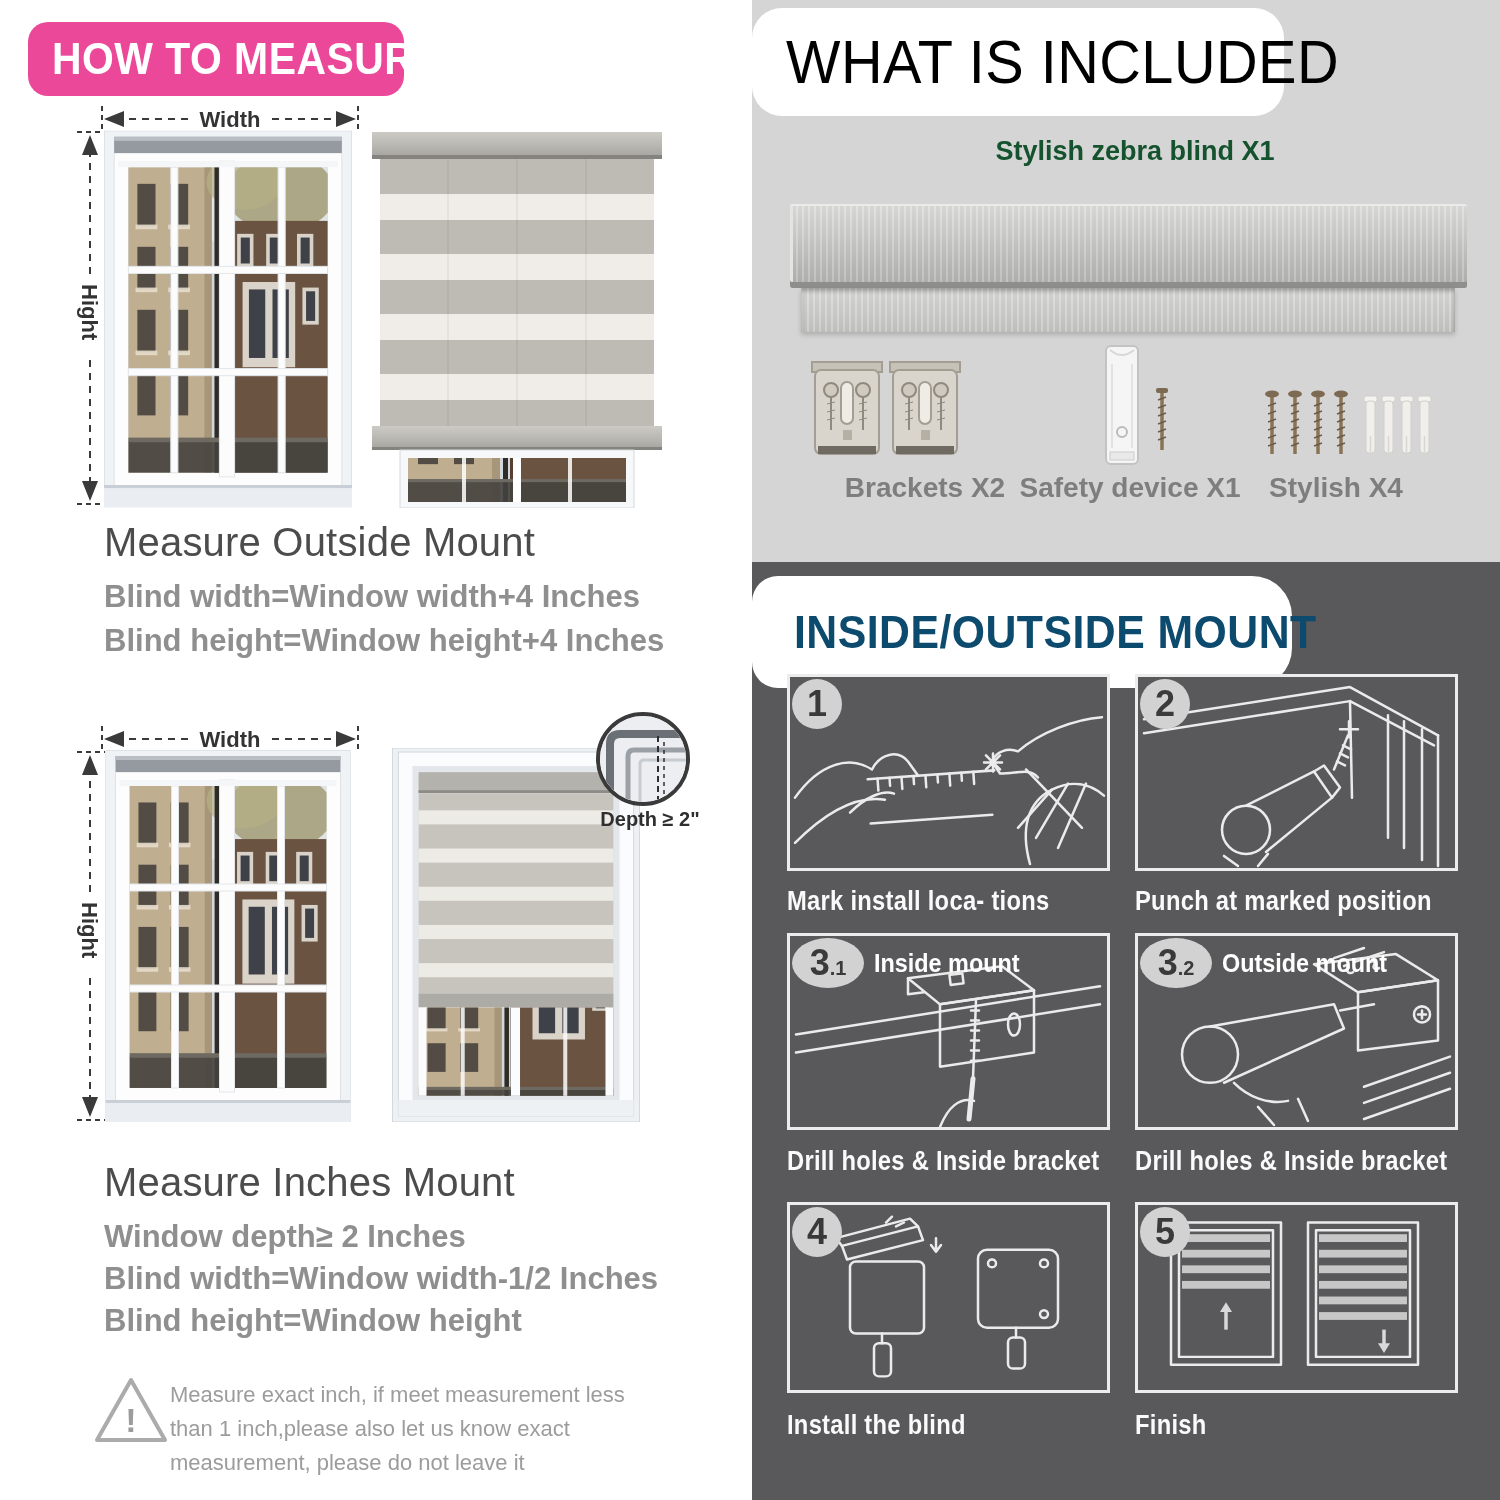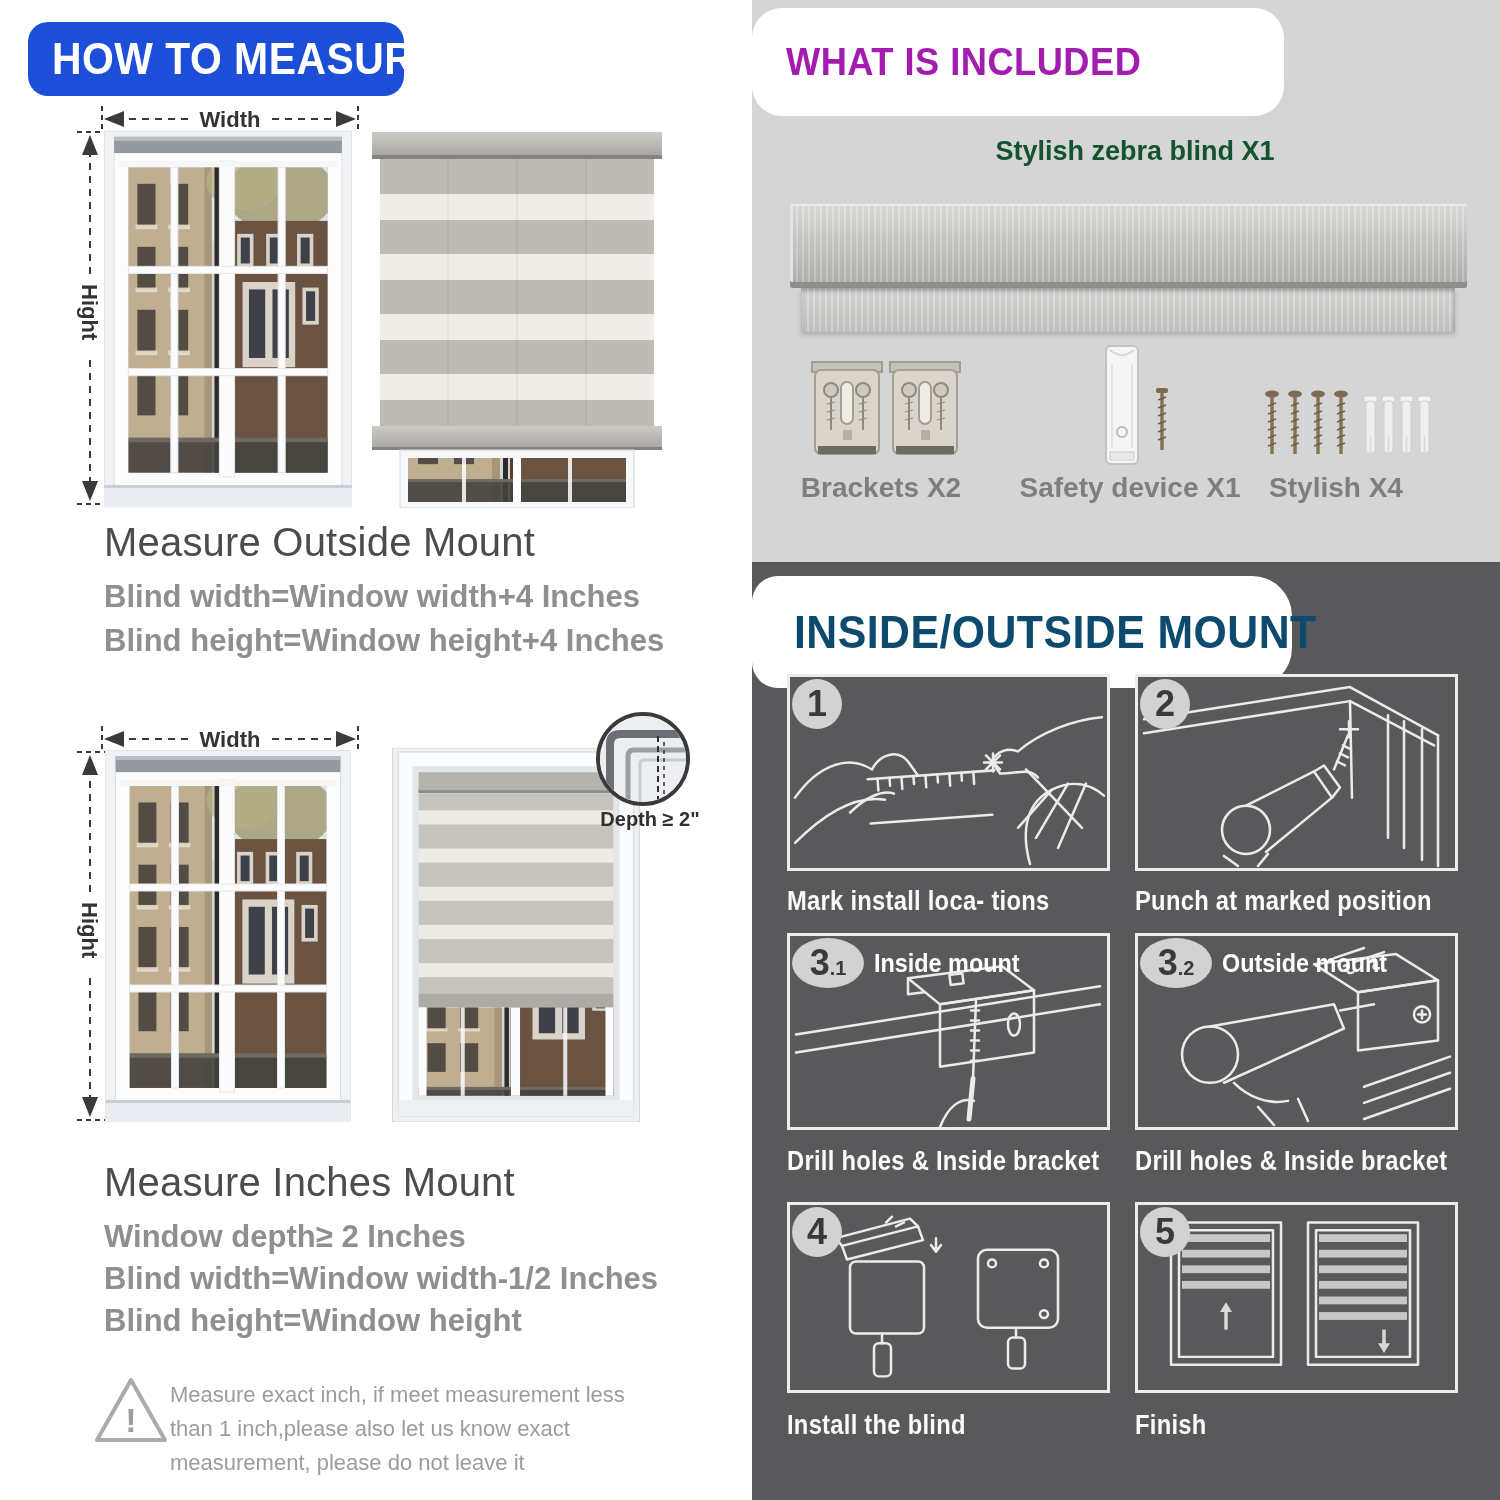--- a/index.html
+++ b/index.html
@@ -1,25 +1,25 @@
 <!DOCTYPE html>
 <html><head>
 <meta charset="utf-8">
 <style>
   * { box-sizing: border-box; margin: 0; padding: 0; }
   html,body { width:1500px; height:1500px; background:#fff; font-family:"Liberation Sans", sans-serif; }
   .canvas { position:relative; width:1500px; height:1500px; overflow:hidden; background:#fff; }
   .abs { position:absolute; }
 
   
-  .hdr-gray { left:28px; top:22px; width:376px; height:74px; background:#1d4ed8; border-radius:20px;
+  .hdr-gray { left:28px; top:22px; width:376px; height:74px; background:#ec4899; border-radius:20px;
               color:#fff; font-size:44px; font-weight:bold; line-height:74px; padding-left:24px; }
   .hdr-gray span, .hdr-white span, .hdr-dark span { display:inline-block; transform:scaleX(.93); transform-origin:left center; letter-spacing:.5px; white-space:nowrap; }
   .hdr-white { left:752px; top:8px; width:532px; height:108px; background:#ffffff; border-radius:30px;
-               color:#a21caf; font-size:39px; font-weight:bold; line-height:108px; padding-left:34px; }
+               color:#000000; font-size:62px; font-weight:normal; line-height:108px; padding-left:34px; }
   .hdr-dark  { left:752px; top:576px; width:540px; height:112px; background:#ffffff; border-radius:26px 40px 40px 26px;
                color:#0c4a6e; font-size:46px; font-weight:bold; line-height:112px; padding-left:42px; }
 
   
   .sec-title { font-size:40px; font-weight:normal; color:#4c4c4c; letter-spacing:.2px; }
   .body-line { font-size:32px; font-weight:bold; color:#8f8f8f; transform:scaleX(.97); transform-origin:left center; white-space:nowrap; }
   .depth-label { font-size:20px; font-weight:bold; color:#2f2f2f; text-align:center; }
   .warn-text { font-size:22px; color:#9c9c9c; line-height:1.55; }
 
   
@@ -399,21 +399,21 @@
             <line x1="6.5" y1="40" x2="6.5" y2="56" stroke="#d8d7d3" stroke-width="1.5"></line>
         </g>
         <g transform="translate(154,8)">
           <rect x="0" y="0" width="13" height="6" rx="2" fill="#f4f3f0" stroke="#d0cfcb"></rect>
             <rect x="2" y="5" width="9" height="52" rx="3" fill="#f0efec" stroke="#d0cfcb"></rect>
             <line x1="6.5" y1="40" x2="6.5" y2="56" stroke="#d8d7d3" stroke-width="1.5"></line>
         </g>
       </g>
     </svg>
 
-    <div class="abs item-cap" style="left:766px;width:230px">Brackets X2</div>
+    <div class="abs item-cap" style="left:810px;width:230px">Brackets X2</div>
     <div class="abs item-cap" style="left:1000px;width:260px">Safety device X1</div>
     <div class="abs item-cap" style="left:1236px;width:200px">Stylish X4</div>
   </section>
 
   <section>
     <div class="abs mount-bg"></div>
     <div class="abs hdr-dark">
       <span>INSIDE/OUTSIDE MOUNT</span>
     </div>
 

